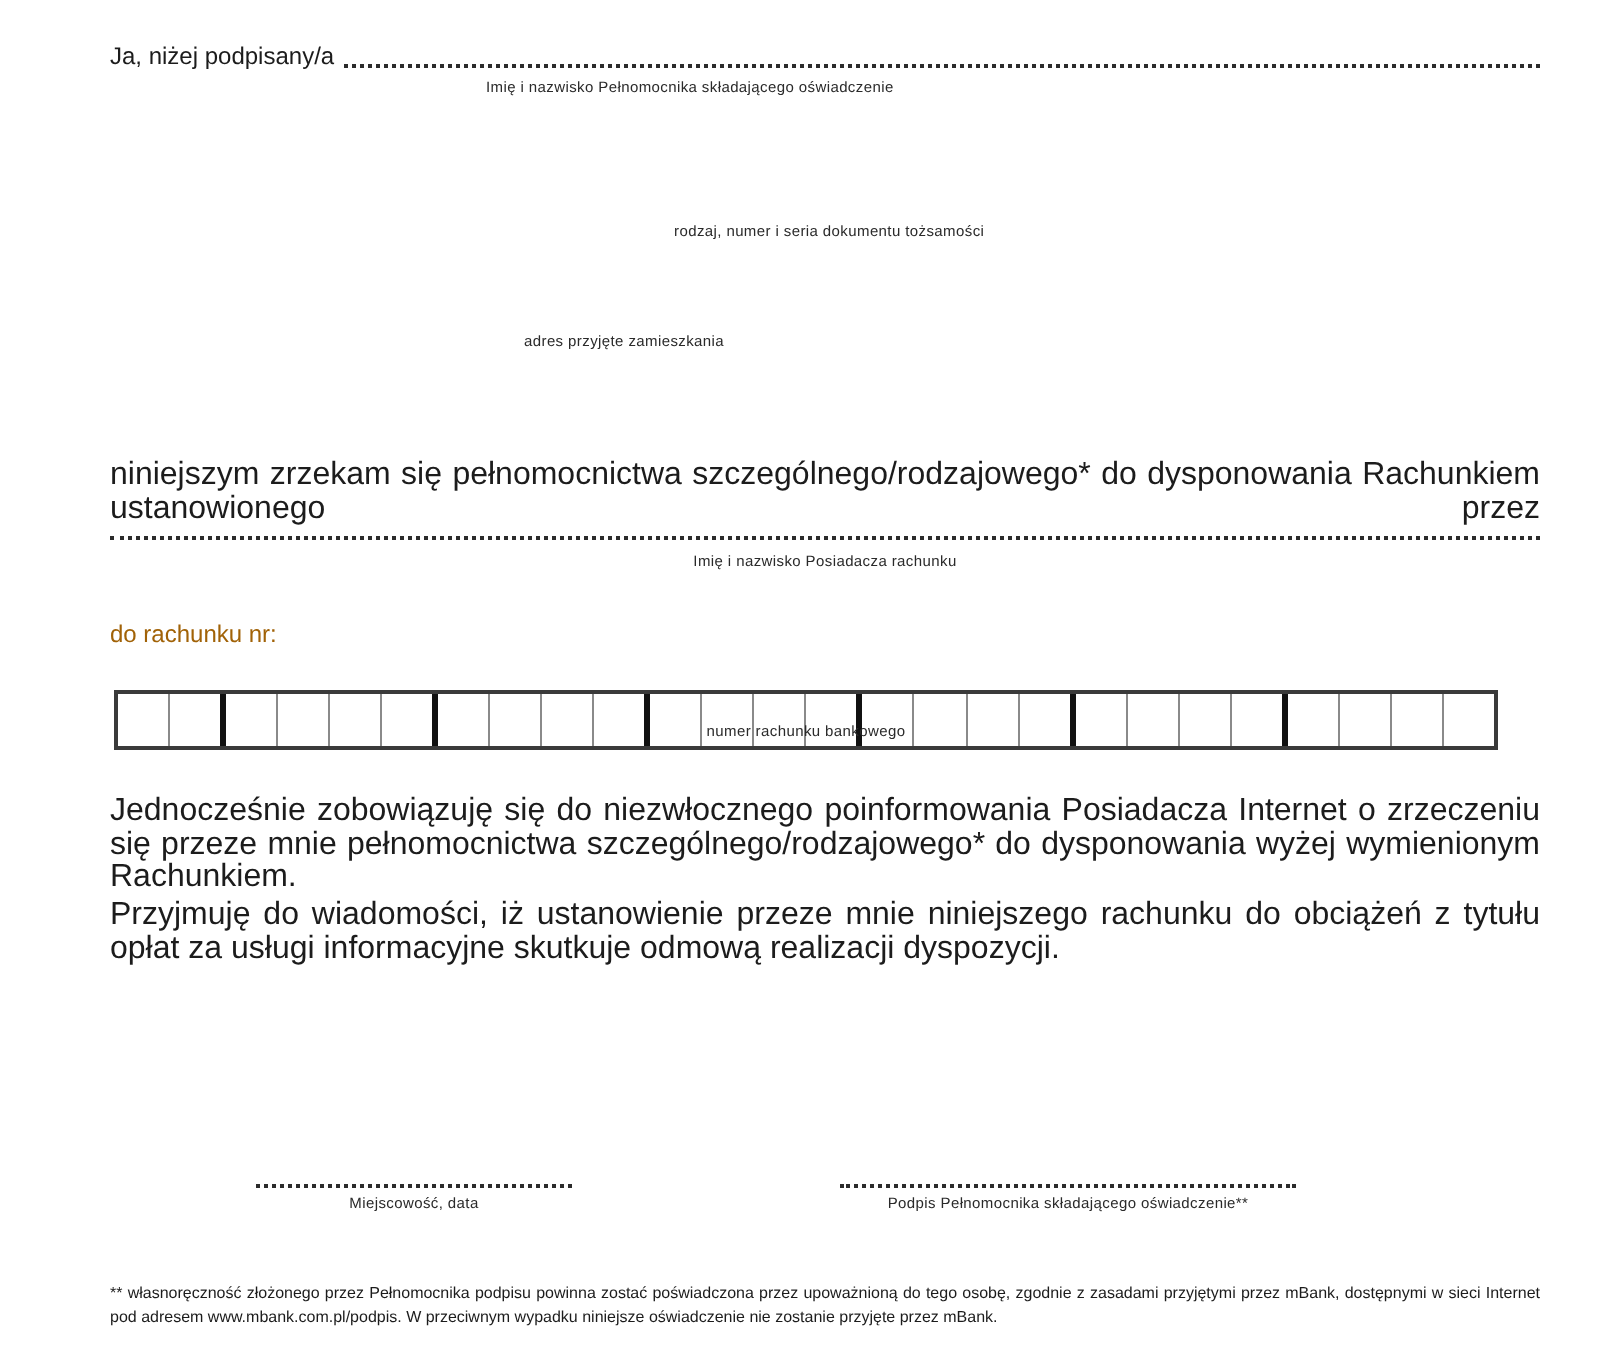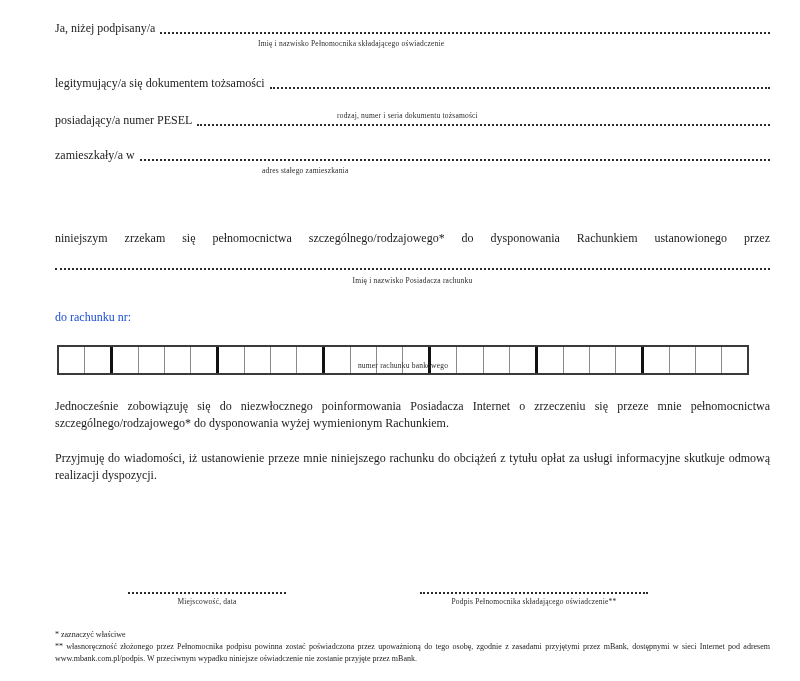--- a/index.html
+++ b/index.html
@@ -5,21 +5,21 @@
   html, body {
     margin: 0;
     padding: 0;
     background: #ffffff;
   }
   .page {
     position: relative;
     width: 800px;
     height: 681px;
     background: #ffffff;
-    font-family: Liberation Serif, serif;
+    font-family: Liberation Sans, sans-serif;
     color: #1c1c1c;
     overflow: hidden;
   }
   .abs { position: absolute; }
   .content-l { left: 55px; }
   .content-r { right: 30px; }
 
   
   .field-row {
     display: flex;
@@ -43,33 +43,33 @@
     line-height: 9px;
     white-space: nowrap;
   }
 
   .dotted-line {
     border-bottom: 2px dotted #2b2b2b;
     height: 1px;
   }
 
   .para {
-    font-size: 12px;
+    font-size: 16px;
     line-height: 16.5px;
     text-align: justify;
     color: #1c1c1c;
   }
   .para-stretch {
     text-align: justify;
     text-align-last: justify;
   }
 
   .account-label {
     font-size: 12px;
-    color: #1d4ed8;
+    color: #a16207;
   }
 
   .account-row {
     display: flex;
     width: 692px;
     height: 30px;
     border: 2px solid #3a3a3a;
     box-sizing: border-box;
     background: #ffffff;
   }
@@ -96,38 +96,26 @@
 </style>
 </head>
 <body>
 
 <div class="page">
 
   <div class="abs content-l content-r field-row" style="top:21px">
     <span>Ja, niżej podpisany/a</span>
     <span class="fill"></span>
   </div>
-  <div class="abs caption" style="top:39px; left:258px">Imię i nazwisko Pełnomocnika składającego oświadczenie</div>
+  <div class="abs caption" style="top:39px; left:243px">Imię i nazwisko Pełnomocnika składającego oświadczenie</div>
 
-  <div class="abs content-l content-r field-row" style="top:76px">
-    <span>legitymujący/a się dokumentem tożsamości</span>
-    <span class="fill"></span>
-  </div>
   <div class="abs caption" style="top:111px; left:337px">rodzaj, numer i seria dokumentu tożsamości</div>
 
-  <div class="abs content-l content-r field-row" style="top:113px">
-    <span>posiadający/a numer PESEL</span>
-    <span class="fill"></span>
-  </div>
 
-  <div class="abs content-l content-r field-row" style="top:148px">
-    <span>zamieszkały/a w</span>
-    <span class="fill"></span>
-  </div>
-  <div class="abs caption" style="top:166px; left:262px">adres stałego zamieszkania</div>
+  <div class="abs caption" style="top:166px; left:262px">adres przyjęte zamieszkania</div>
 
   <div class="abs content-l content-r para para-stretch" style="top:230px">niniejszym zrzekam się pełnomocnictwa szczególnego/rodzajowego* do dysponowania Rachunkiem ustanowionego przez</div>
 
   <div class="abs content-l content-r dotted-line" style="top:267px"></div>
   <div class="abs content-l content-r caption" style="top:276px; text-align:center">Imię i nazwisko  Posiadacza rachunku</div>
 
   <div class="abs content-l account-label" style="top:310px">do rachunku nr:</div>
 
   <div class="abs account-row" style="top:345px; left:57px">
       <div class="cell"></div>
@@ -165,16 +153,15 @@
 
   <div class="abs sig-block" style="top:570px; left:128px; width:158px">
     <div class="dotted-line" style="margin-top:21px"></div>
     <div class="caption">Miejscowość, data</div>
   </div>
   <div class="abs sig-block" style="top:570px; left:420px; width:228px">
     <div class="dotted-line" style="margin-top:21px"></div>
     <div class="caption">Podpis Pełnomocnika składającego oświadczenie**</div>
   </div>
 
-  <div class="abs content-l content-r footnote" style="top:629px">* zaznaczyć właściwe</div>
   <div class="abs content-l content-r footnote footnote-just" style="top:641px">** własnoręczność złożonego przez Pełnomocnika  podpisu powinna zostać poświadczona przez upoważnioną do tego osobę, zgodnie z zasadami przyjętymi przez mBank, dostępnymi w sieci Internet pod adresem www.mbank.com.pl/podpis. W przeciwnym wypadku niniejsze oświadczenie nie zostanie przyjęte przez mBank.</div>
 
 </div>
 
 </body></html>

